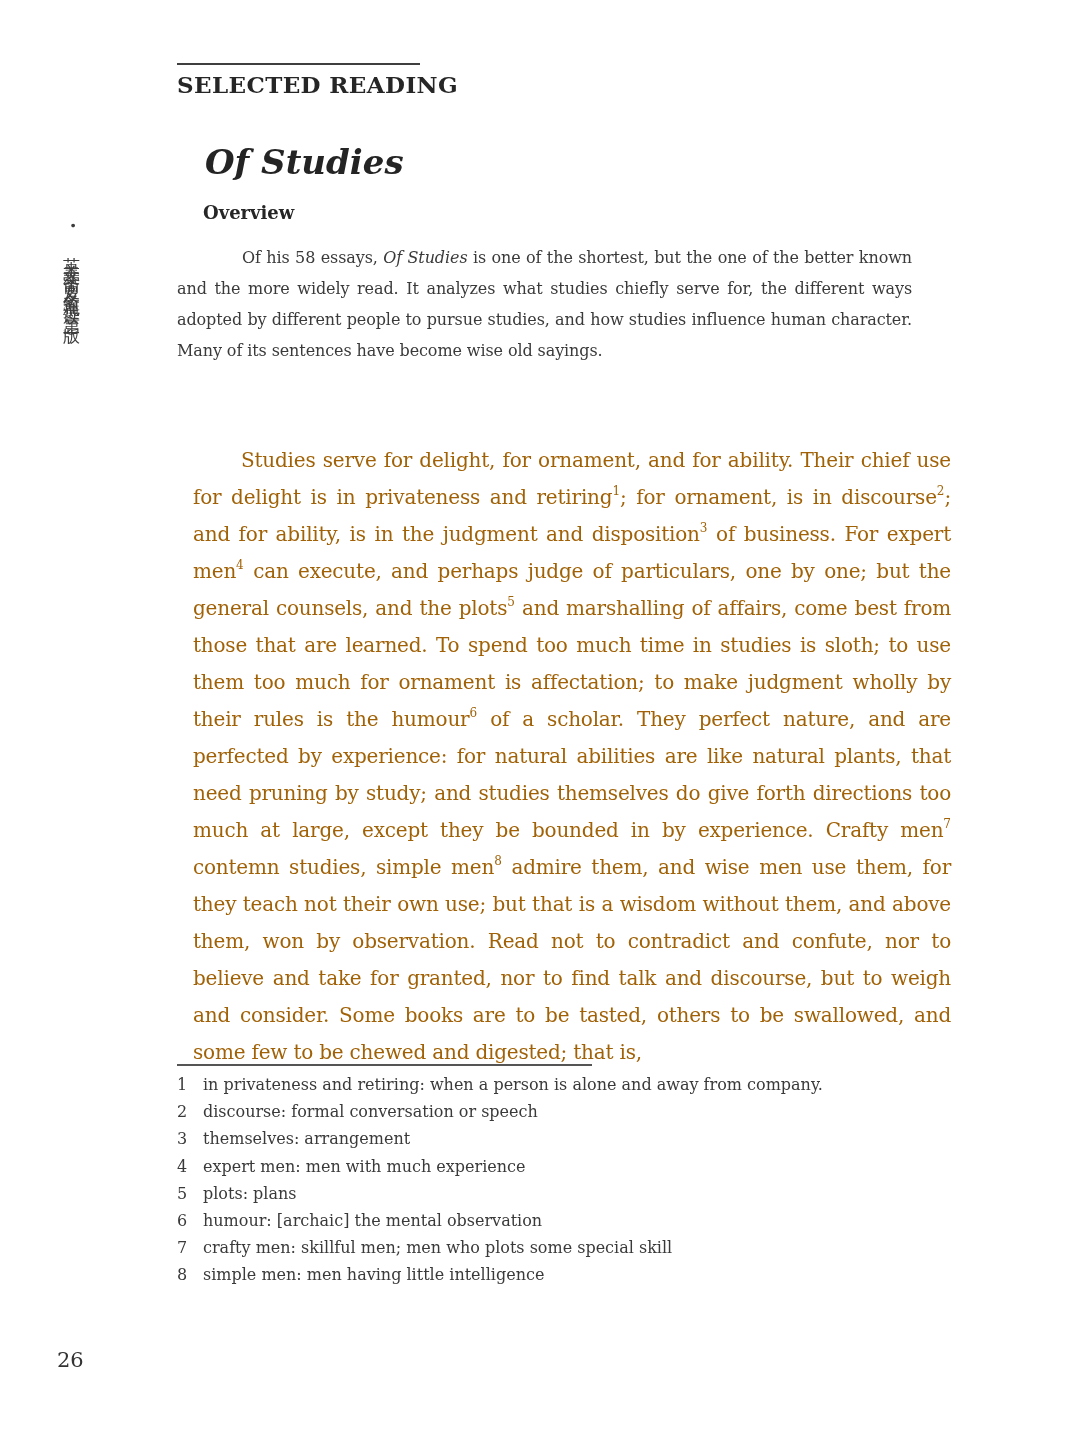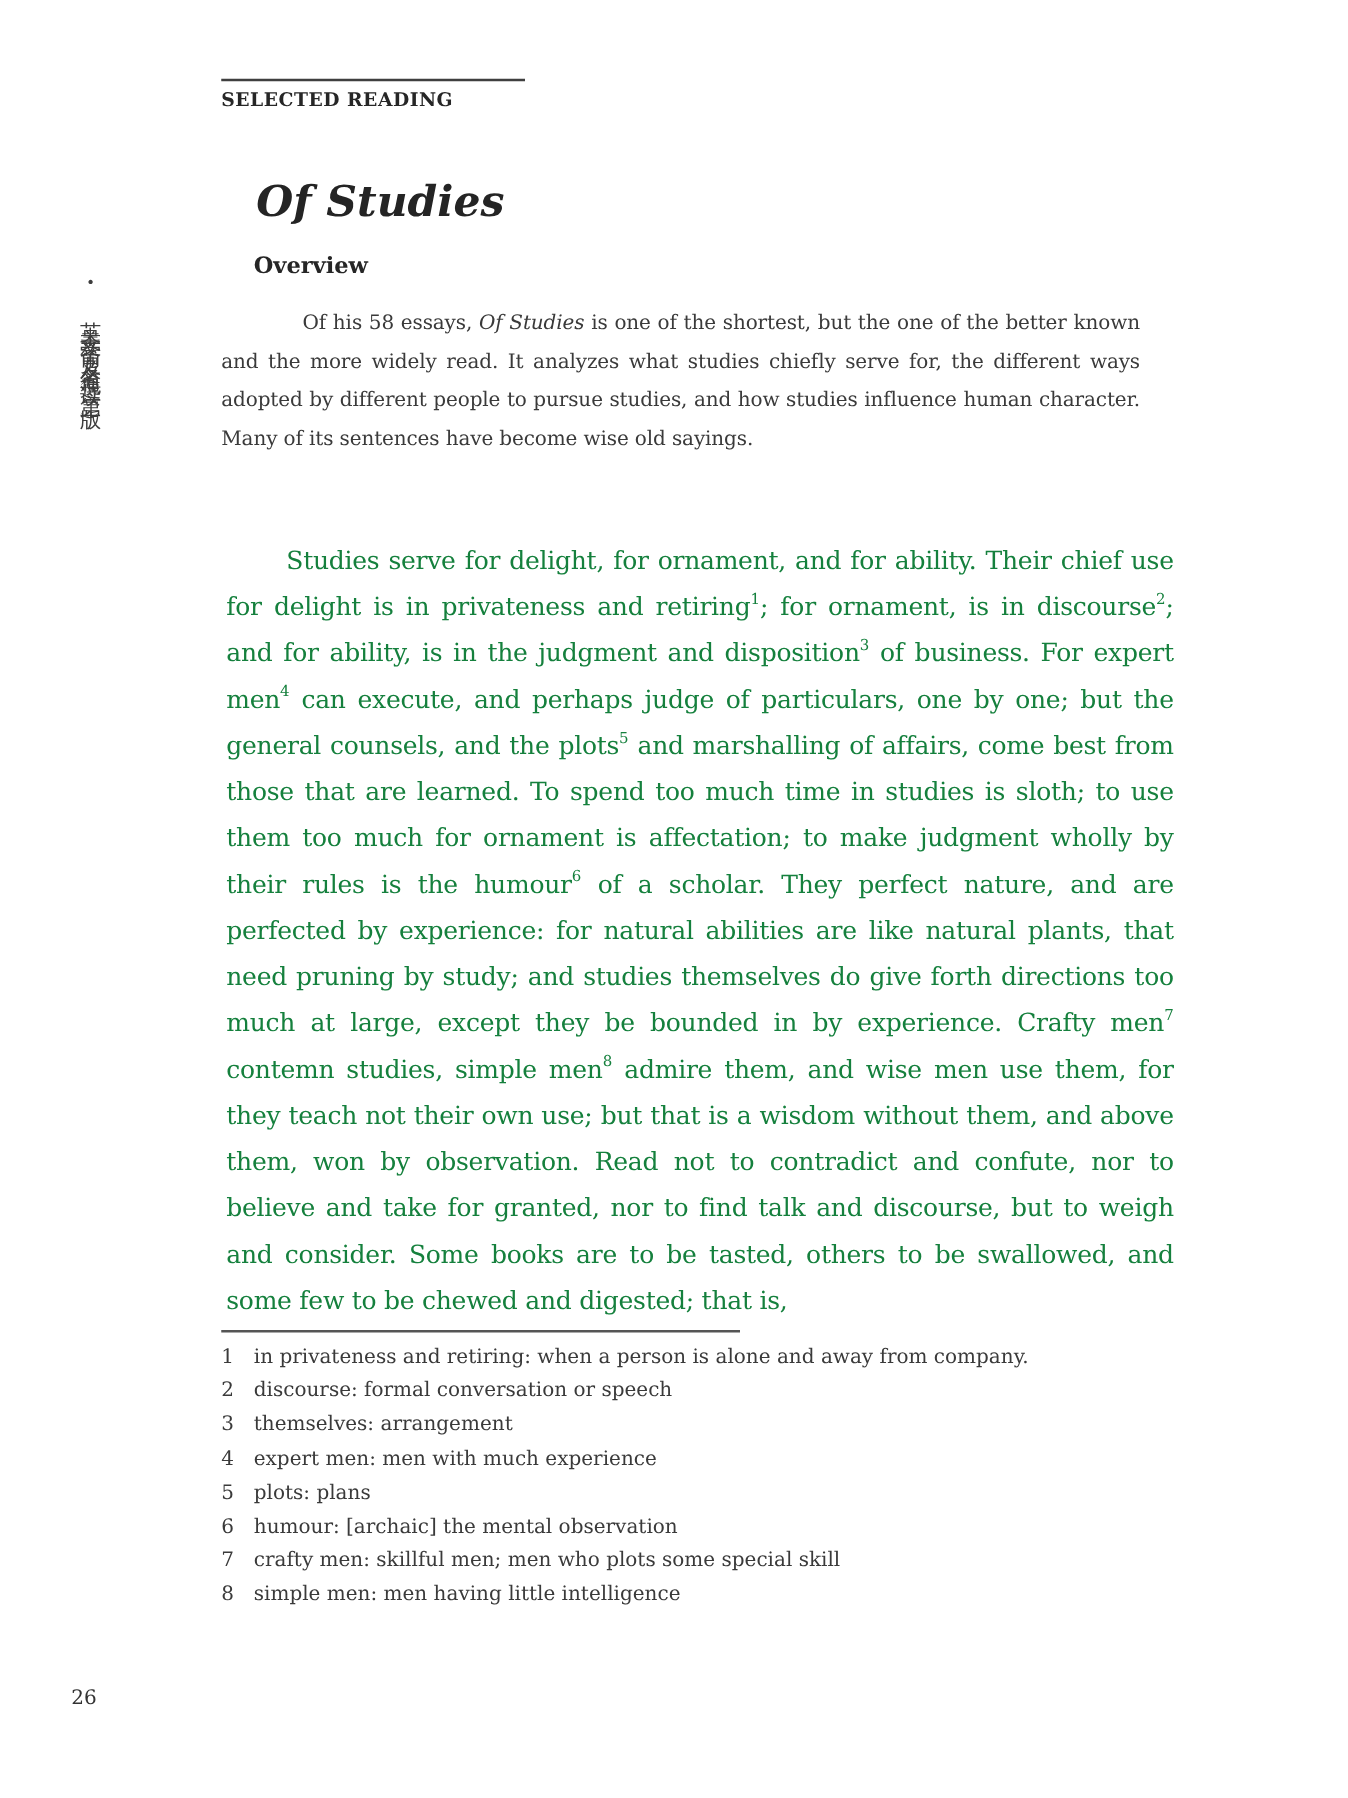--- a/index.html
+++ b/index.html
@@ -30,39 +30,39 @@
   .side-title .bullet {
     font-size: 12px;
     margin-inline-end: 10px;
   }
 
   
   .page-num {
     position: absolute;
     left: 57px;
     top: 1348px;
-    font-size: 16px;
+    font-size: 21px;
     color: #333333;
   }
 
   
   .section-rule {
     position: absolute;
     left: 177px;
     top: 63px;
     width: 243px;
     height: 2px;
     background: #3f3f3f;
   }
   .section-heading {
     position: absolute;
     left: 177px;
     top: 71px;
     margin: 0;
-    font-size: 15px;
+    font-size: 23px;
     font-weight: bold;
     letter-spacing: 0.4px;
     color: #262626;
     white-space: nowrap;
   }
 
   
   .article-title {
     position: absolute;
     left: 205px;
@@ -95,27 +95,27 @@
     text-align: justify;
     text-indent: 65px;
     letter-spacing: -0.1px;
     color: #3a3a3a;
   }
   .body-para {
     position: absolute;
     left: 177px;
     top: 426px;
     width: 758px;
-    margin: 4px;
+    margin: 16px;
     font-size: 20px;
     line-height: 37px;
     text-align: justify;
     text-indent: 48px;
     letter-spacing: -0.2px;
-    color: #15803d;
+    color: #a16207;
   }
   .body-para em, .overview-para em { font-style: italic; }
   .fn-ref {
     font-size: 12px;
     line-height: 0;
     vertical-align: 9px;
     letter-spacing: 0;
   }
 
   

